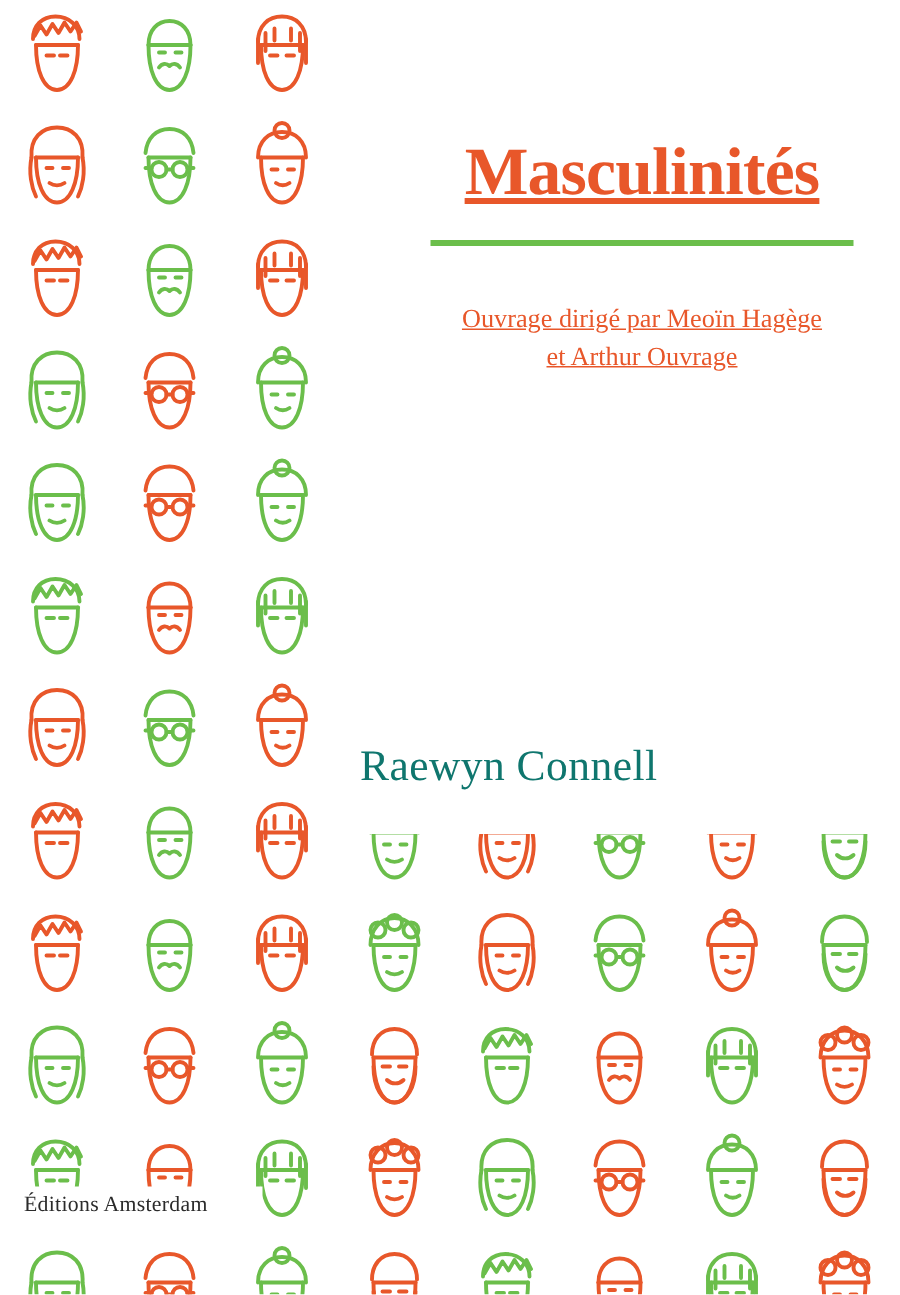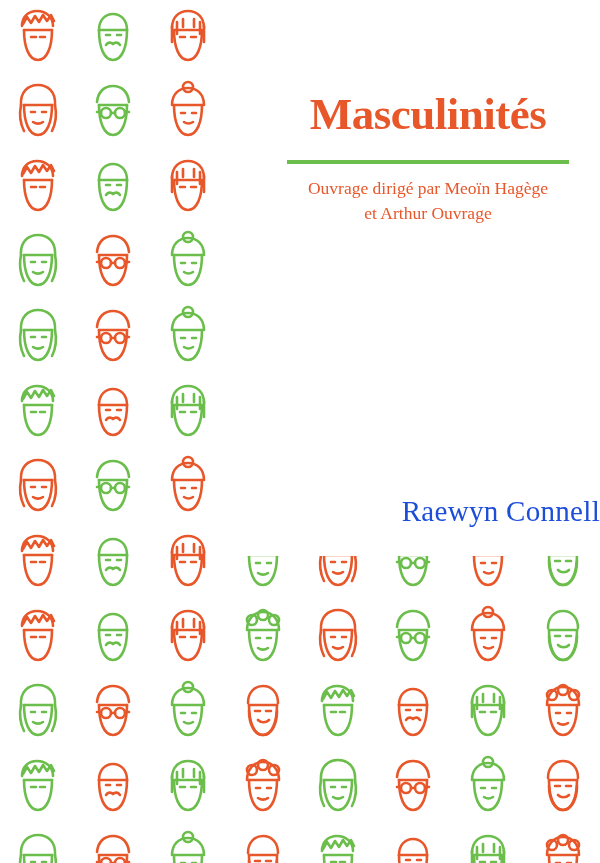--- a/index.html
+++ b/index.html
@@ -53,20 +53,21 @@
   .text-block {
     position: absolute;
     left: 240px;
     top: 0;
     width: 360px;
     height: 556px;
     z-index: 3;
     color: #e8572a;
     padding: 0 22px 0 38px;
     box-sizing: border-box;
+    text-decoration: underline;
   }
   .title {
     font-size: 45px;
     font-weight: bold;
     letter-spacing: -0.5px;
     color: #e8572a;
     margin: 0;
     padding-top: 92px;
     line-height: 1;
     text-align: center;
@@ -83,27 +84,27 @@
     width: 282px;
     height: 4px;
     background: #6bbe4b;
     margin: 23px auto 0 auto;
   }
   .editors {
     font-size: 17.5px;
     color: #e8572a;
     text-align: center;
     margin: 0;
-    padding-top: 12px;
+    padding-top: 36px;
     line-height: 1.45;
   }
   .author {
     font-size: 29px;
-    color: #1d4ed8;
-    text-align: right;
+    color: #0f766e;
+    text-align: left;
     margin: 0;
     position: absolute;
     left: 0;
     right: 0;
     top: 495px;
     letter-spacing: 0.3px;
   }
 
   
   .publisher {
@@ -1025,14 +1026,17 @@
   <div class="text-block">
     <h1 class="title">Masculinités</h1>
     <div class="rule"></div>
     <p class="editors">
       <span>Ouvrage dirigé par Meoïn Hagège</span><br>
       <span>et Arthur Ouvrage</span>
     </p>
     <div class="author">Raewyn Connell</div>
   </div>
 
+  <div class="publisher">
+    <span>Éditions Amsterdam</span>
+  </div>
 
 </div>
 
 </body></html>

